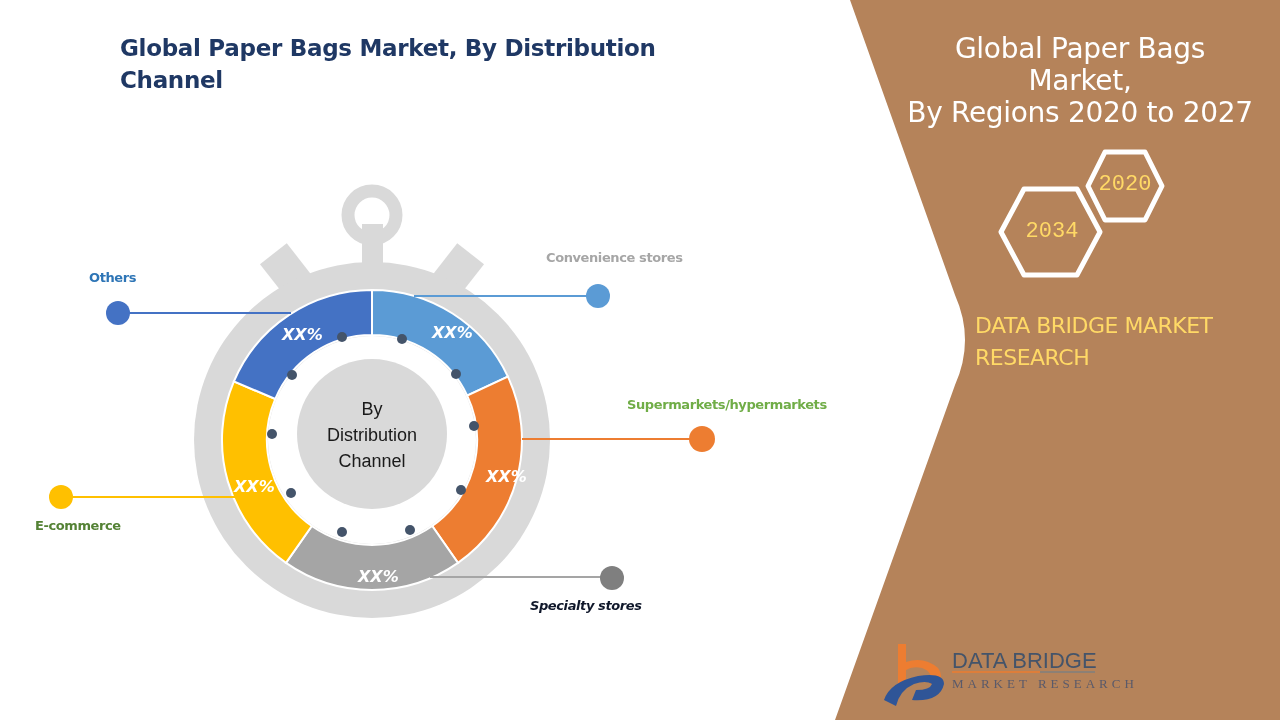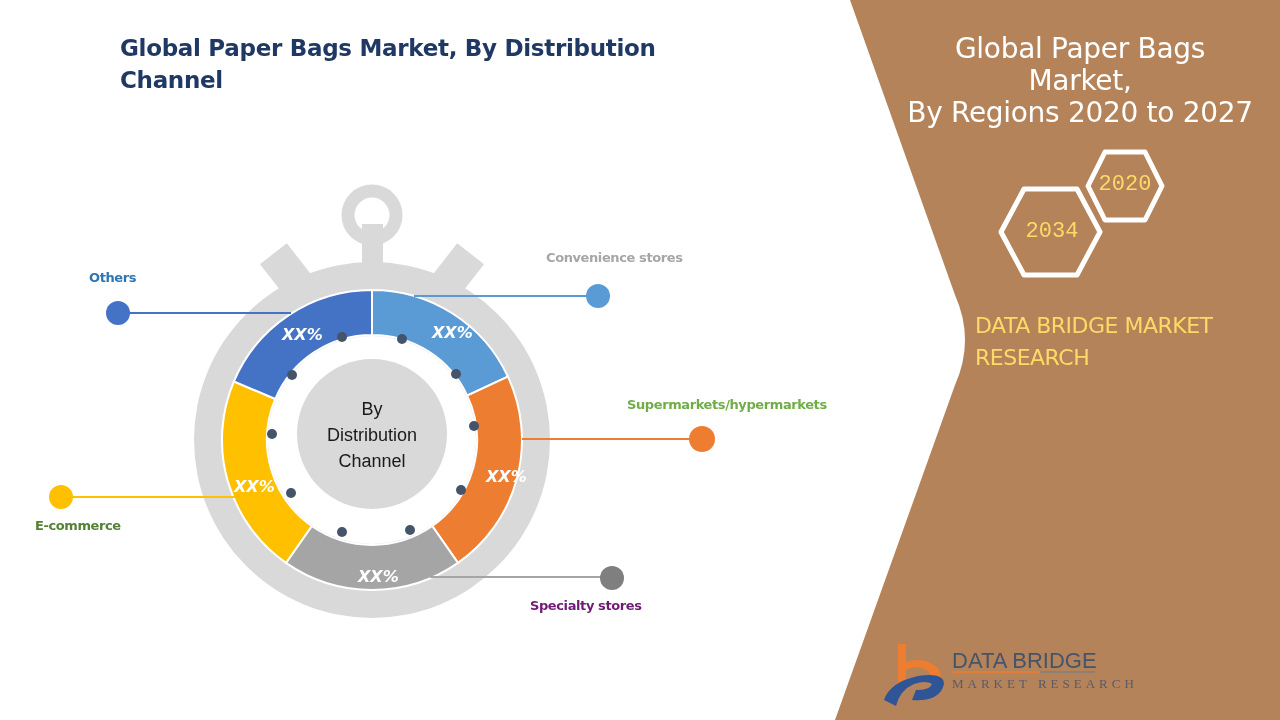--- a/index.html
+++ b/index.html
@@ -111,16 +111,16 @@
 <div class="abs pct" style="left:432px; top:323px;">XX%</div>
 <div class="abs pct" style="left:486px; top:467px;">XX%</div>
 <div class="abs pct" style="left:358px; top:567px;">XX%</div>
 <div class="abs pct" style="left:234px; top:477px;">XX%</div>
 <div class="abs pct" style="left:282px; top:325px;">XX%</div>
 
 <div class="abs cat-label" style="left:89px; top:270px; color:#2e75b6;">Others</div>
 <div class="abs cat-label" style="left:546px; top:250px; color:#a6a6a6;">Convenience stores</div>
 <div class="abs cat-label" style="left:627px; top:397px; color:#70ad47;">Supermarkets/hypermarkets</div>
 <div class="abs cat-label" style="left:21px; top:518px; color:#548235;margin-left:14px;">E-commerce</div>
-<div class="abs cat-label" style="left:530px; top:598px; color:#701a75;">Specialty stores</div>
+<div class="abs cat-label" style="left:530px; top:598px; color:#0f172a;font-style:italic;">Specialty stores</div>
 
 <div class="abs logo-text">DATA BRIDGE</div>
 <div class="abs logo-sub">MARKET RESEARCH</div>
 
 </body></html>

